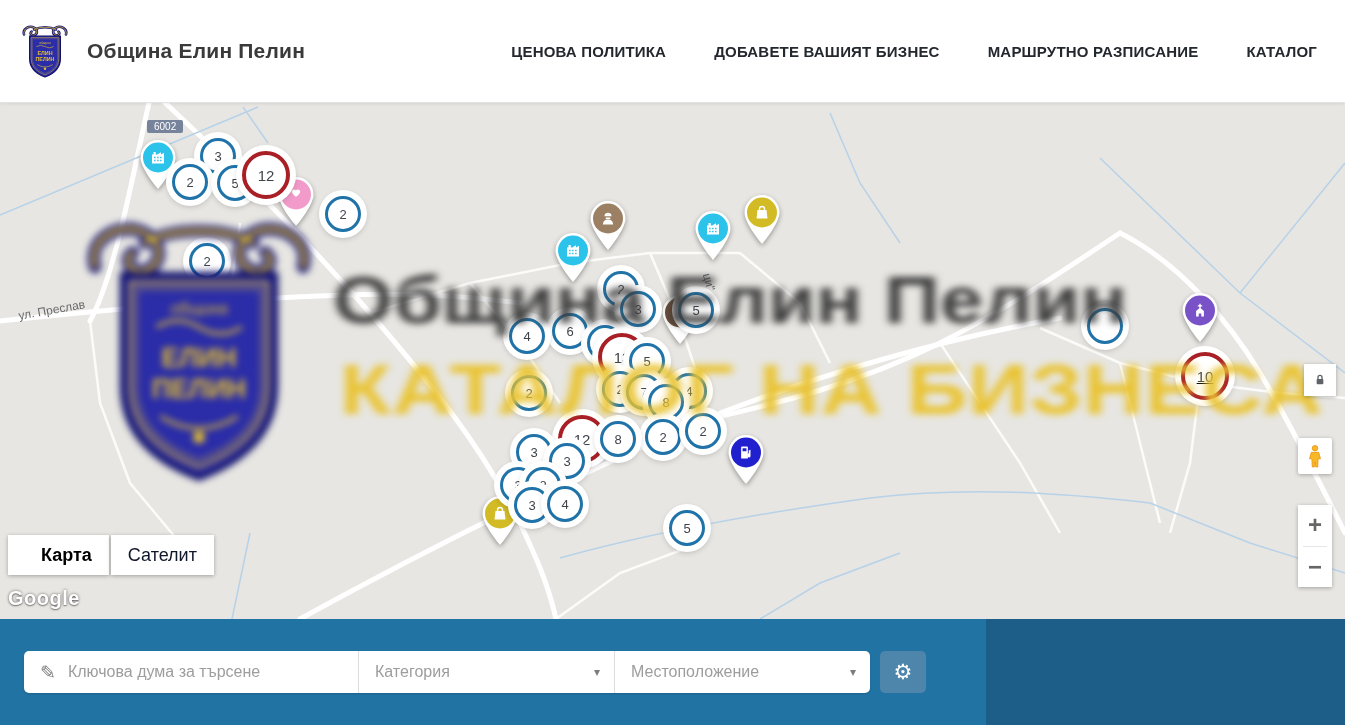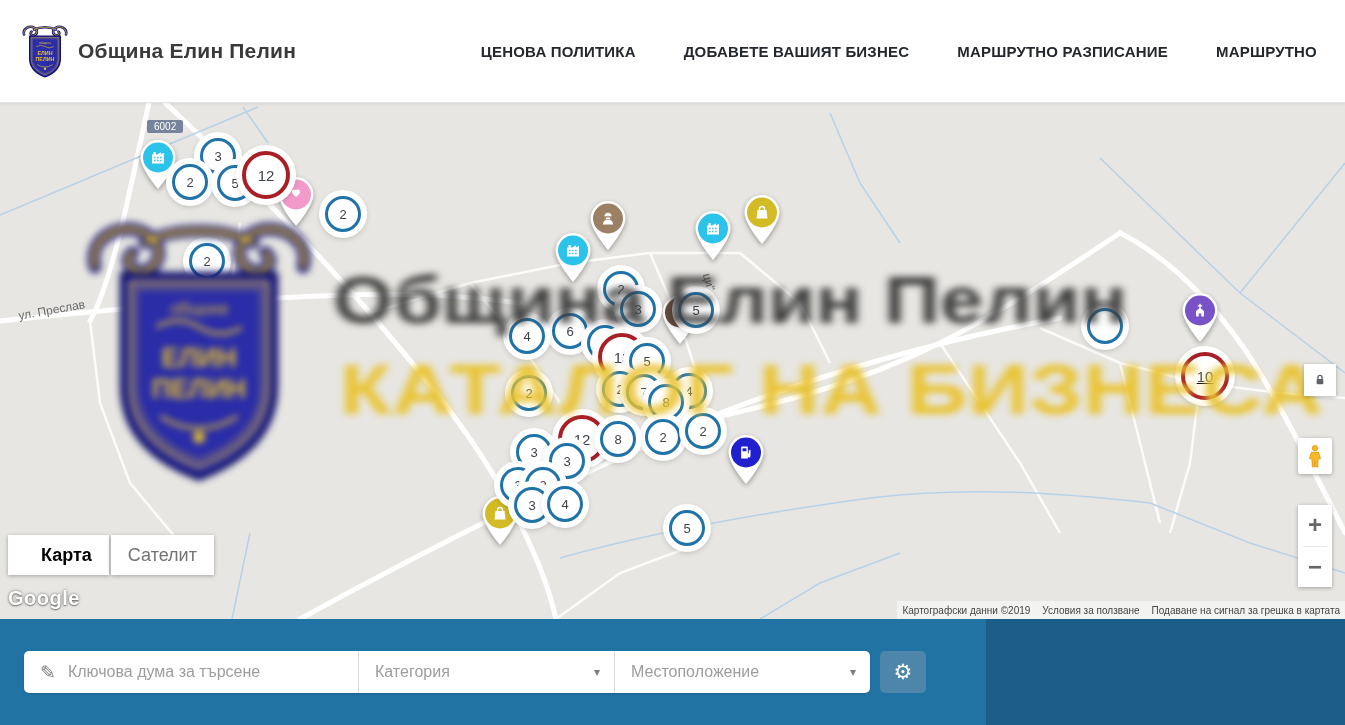--- a/index.html
+++ b/index.html
@@ -2,21 +2,21 @@
 <html><head>
 <meta charset="utf-8">
 <style>
   html,body{margin:0;padding:0;width:1345px;height:725px;overflow:hidden;
     font-family:"Liberation Sans",sans-serif;background:#fff;}
   
   .header{position:relative;width:1345px;height:102px;background:#fff;
     border-bottom:1px solid #e3e3e3;box-shadow:0 1px 3px rgba(0,0,0,.08);z-index:30;
     display:flex;align-items:center;justify-content:space-between;}
   .brand{display:flex;align-items:center;gap:10px;margin-left:22px;cursor:pointer;}
-  .brand-title{font-size:21px;font-weight:700;color:#3a3a3a;letter-spacing:.2px;}
+  .brand-title{font-size:21px;font-weight:700;color:#3a3a3a;letter-spacing:.2px;margin-left:9px;}
   .brand-subtitle{font-size:17px;font-weight:700;color:#e3b31b;letter-spacing:.4px;margin-top:2px;}
   .main-nav{display:flex;align-items:center;gap:48px;margin-right:28px;}
   .nav-item{font-size:15px;font-weight:700;color:#23272e;letter-spacing:.2px;cursor:pointer;white-space:nowrap;}
   
   .map{position:relative;width:1345px;height:516px;background:#e7e6e2;overflow:hidden;}
   .roads{position:absolute;left:0;top:0;z-index:1;}
   .labels-layer{position:absolute;inset:0;z-index:2;}
   .road-label{position:absolute;font-size:12px;color:#68696b;white-space:nowrap;}
   .road-label.shield{background:#76839b;color:#fff;font-size:10px;padding:1px 7px;border-radius:2px;}
   .pins-layer,.clusters-layer{position:absolute;inset:0;z-index:3;}
@@ -32,21 +32,21 @@
   
   .watermark{position:absolute;inset:0;z-index:6;pointer-events:none;}
   .wm-emblem{position:absolute;left:85px;top:112px;width:228px;height:268px;filter:blur(3.5px);}
   .wm-line1{position:absolute;left:333px;top:158px;font-size:67px;font-weight:700;color:#3d3d3d;
     white-space:nowrap;transform:scaleX(1.16);transform-origin:left;filter:blur(3.6px);}
   .wm-line2{position:absolute;left:340px;top:246px;font-size:71px;font-weight:700;color:#e9c331;
     white-space:nowrap;transform:scaleX(1.18);transform-origin:left;filter:blur(3.6px);letter-spacing:1px;}
   
   .maptype{position:absolute;left:8px;top:432px;z-index:10;display:flex;gap:2px;}
   .mt-btn{height:40px;border:none;background:#fff;box-shadow:0 1px 4px rgba(0,0,0,.3);
-    font-family:"Liberation Sans",sans-serif;font-size:18px;color:#737373;padding:0 17px;cursor:pointer;}
+    font-family:"Liberation Sans",sans-serif;font-size:18px;color:#0f172a;padding:0 17px;cursor:pointer;}
   .mt-btn.active{font-weight:700;color:#000;padding-left:33px;}
   .glogo{position:absolute;left:8px;top:484px;z-index:10;font-size:20px;font-weight:700;color:#fff;
     letter-spacing:.5px;cursor:pointer;text-shadow:0 0 3px rgba(68,68,68,.8),0 1px 1px rgba(0,0,0,.35);}
   .attribution{position:absolute;right:0;bottom:0;z-index:10;background:rgba(245,245,245,.82);
     display:flex;gap:12px;align-items:center;padding:2px 5px;height:14px;}
   .attribution span{font-size:10px;color:#444;white-space:nowrap;}
   .attribution span.link{cursor:pointer;}
   .ctrl{position:absolute;background:#fff;border:none;box-shadow:0 1px 4px rgba(0,0,0,.3);
     display:flex;align-items:center;justify-content:center;cursor:pointer;z-index:10;}
   .lock{left:1304px;top:261px;width:32px;height:32px;}
@@ -142,21 +142,21 @@
         <use href="#emblem-graphic"></use>
       </svg>
     <div class="brand-text">
       <div class="brand-title">Община Елин Пелин</div>
     </div>
   </div>
   <nav class="main-nav">
       <div class="nav-item">ЦЕНОВА ПОЛИТИКА</div>
       <div class="nav-item">ДОБАВЕТЕ ВАШИЯТ БИЗНЕС</div>
       <div class="nav-item">МАРШРУТНО РАЗПИСАНИЕ</div>
-      <div class="nav-item">МАРШРУТНО</div>
+      <div class="nav-item">КАТАЛОГ</div>
     </nav>
 </div>
 
 <div class="map">
   <svg class="roads" width="1345" height="516">
     <g stroke="#ffffff" stroke-width="5" fill="none" stroke-linecap="round">
       <path d="M160 -5 C230 60 300 130 370 210 C430 280 480 340 520 420 C535 452 548 480 556 516"></path>
       <path d="M300 516 C420 450 560 380 700 318 C820 270 950 235 1060 215"></path>
       <path d="M0 218 C120 205 230 196 345 192 C400 190 460 192 520 200"></path>
       <path d="M700 318 C780 300 860 280 940 240 C1000 210 1060 170 1120 130"></path>
@@ -353,25 +353,20 @@
     <div class="wm-line1">Община Елин Пелин</div>
     <div class="wm-line2">КАТАЛОГ НА БИЗНЕСА</div>
   </div>
 
   <div class="maptype">
     <button class="mt-btn active">Карта</button>
     <button class="mt-btn">Сателит</button>
   </div>
 
   <div class="glogo">Google</div>
-  <div class="attribution">
-      <span class="">Картографски данни ©2019</span>
-      <span class="link">Условия за ползване</span>
-      <span class="link">Подаване на сигнал за грешка в картата</span>
-    </div>
 
   <button class="ctrl lock">
     <svg width="16" height="16" viewBox="0 0 24 24">
       <rect x="7" y="10.5" width="10" height="8" rx="1.2" fill="#5f6368"></rect>
       <path d="M9 10.5V8a3 3 0 0 1 6 0v2.5" fill="none" stroke="#5f6368" stroke-width="2"></path>
     </svg>
   </button>
   <button class="ctrl pegman">
     <svg width="22" height="26" viewBox="0 0 24 26">
       <circle cx="12" cy="4.5" r="3" fill="#f9b827" stroke="#e78e00" stroke-width="0.8"></circle>

